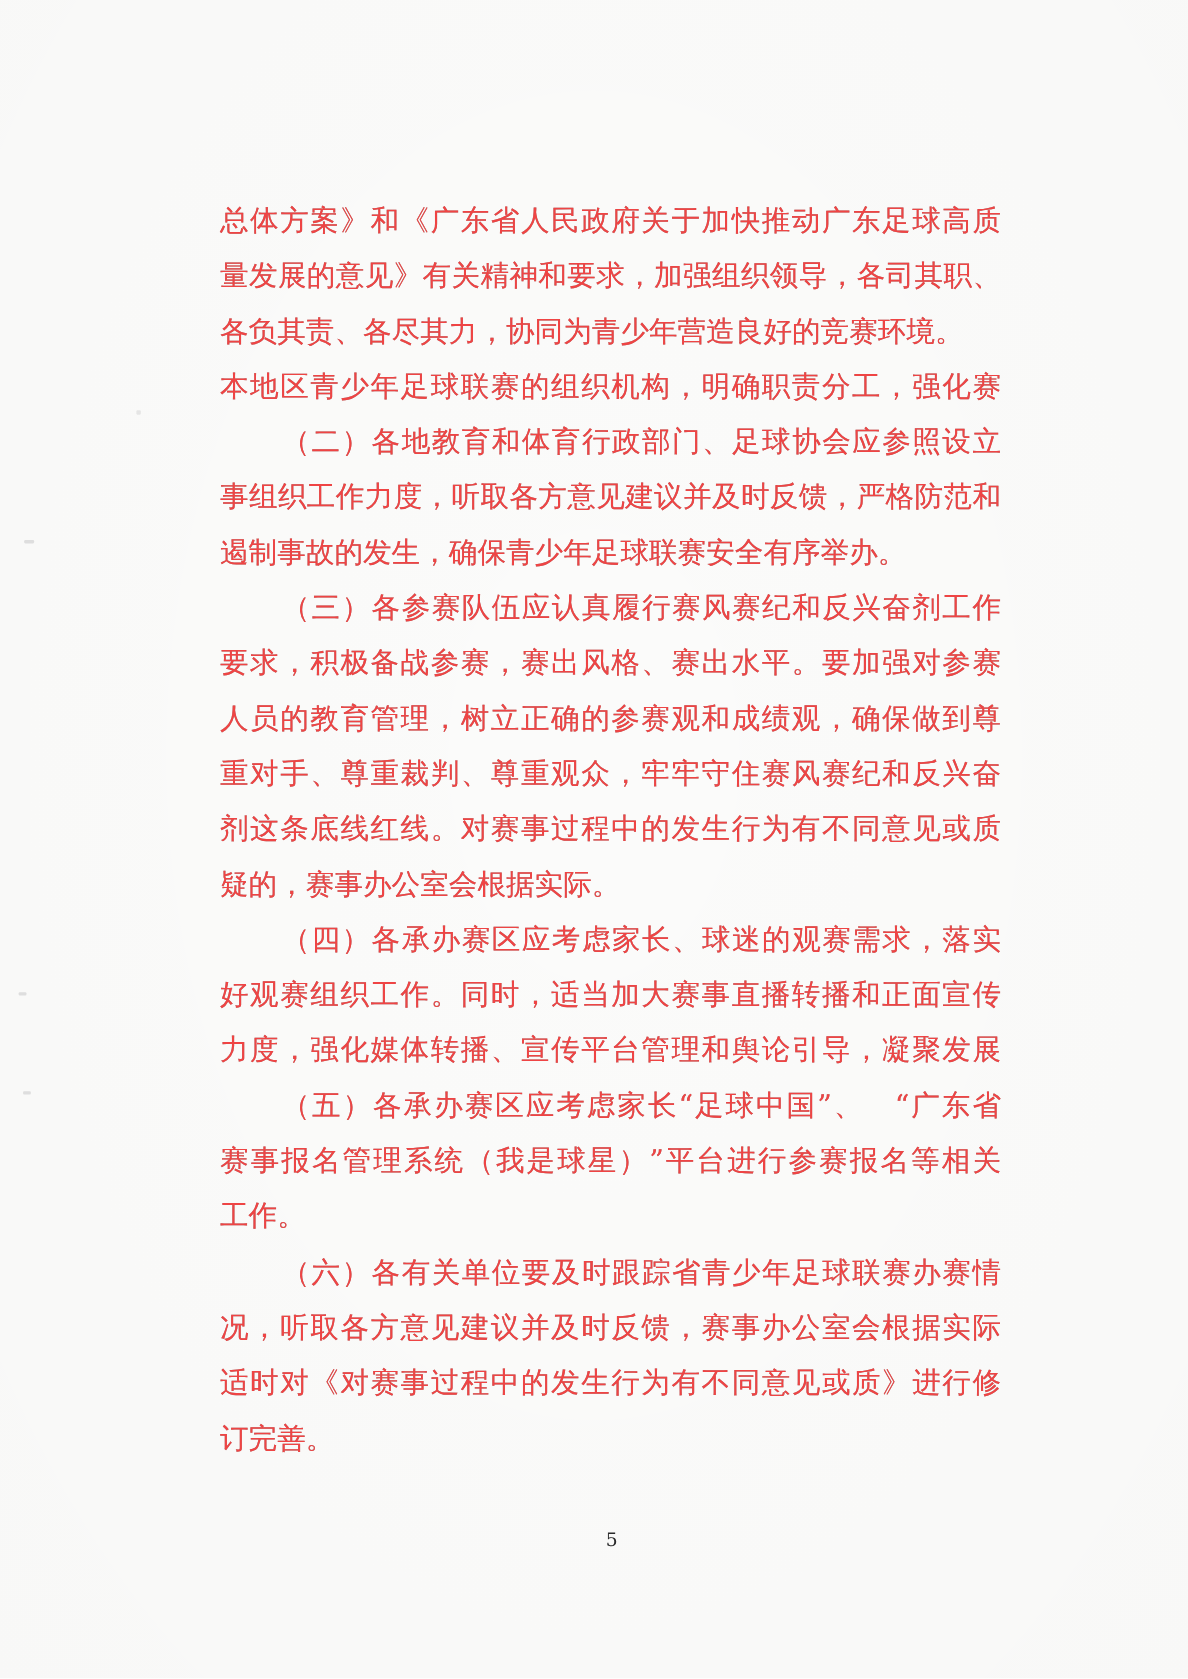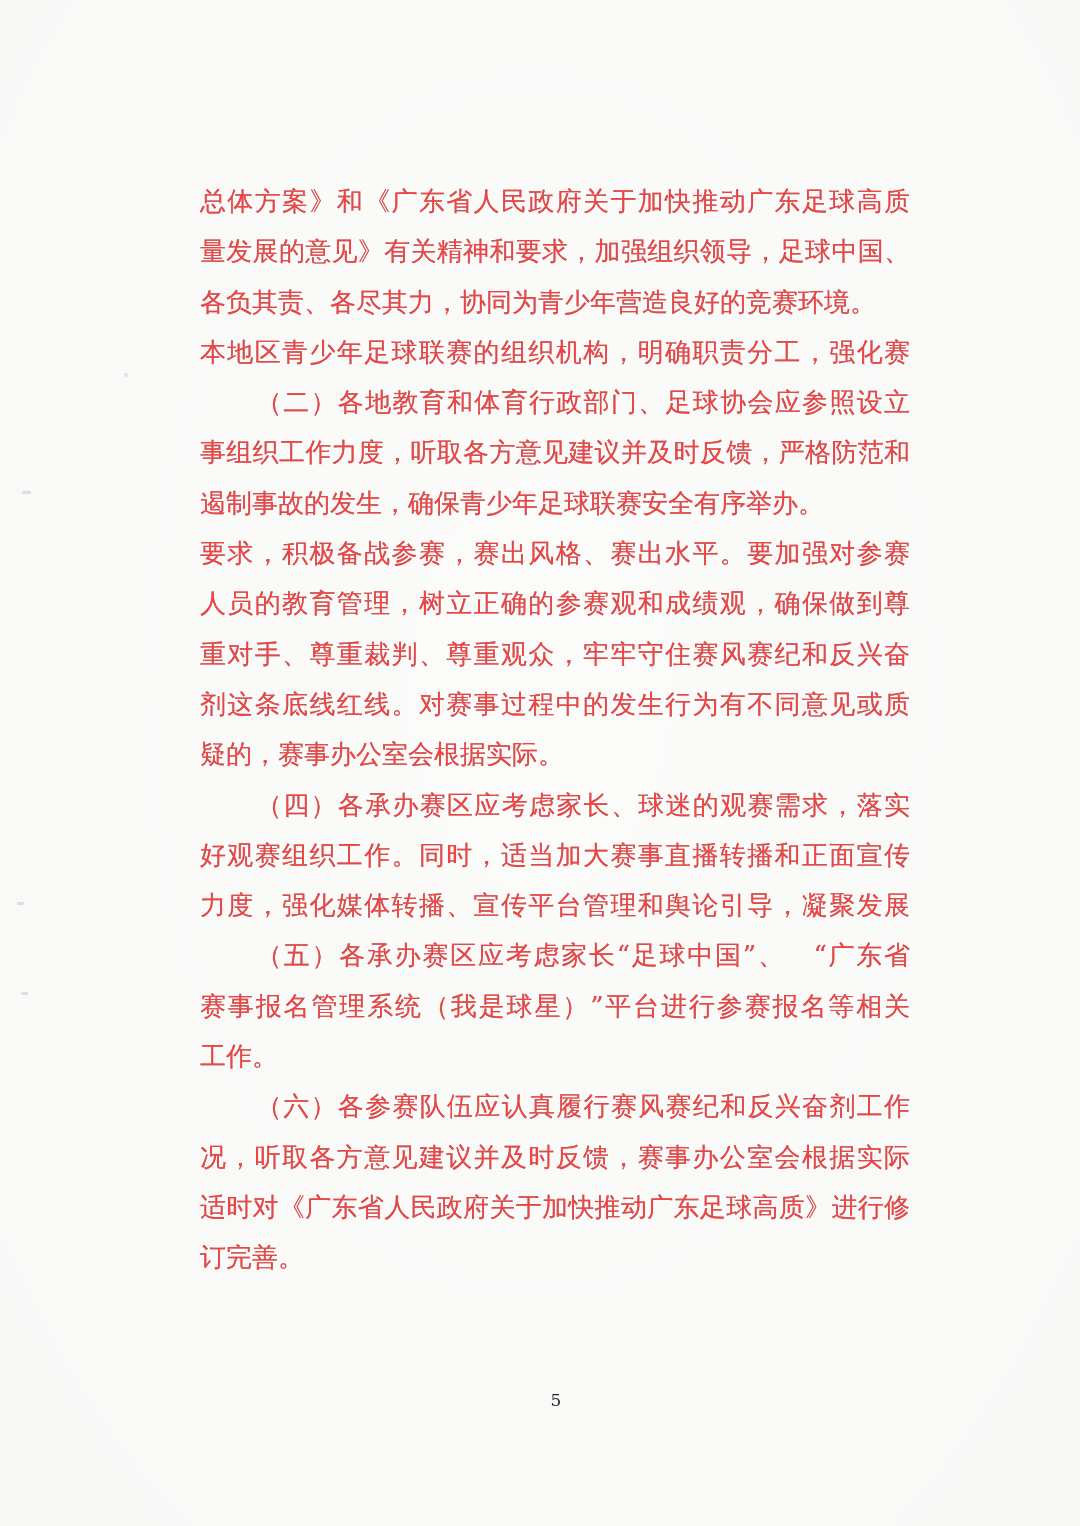--- a/index.html
+++ b/index.html
@@ -67,40 +67,41 @@
   .artifact.a3 { left: 21px; top: 992px; width: 7px; height: 3px; }
   .artifact.a4 { left: 124px; top: 373px; width: 4px; height: 4px; opacity: 0.4; }
 </style>
 </head>
 <body>
 
 <div class="page">
 
   <div class="text-block">
     <div class="line">总体方案》和《广东省人民政府关于加快推动广东足球高质</div>
-    <div class="line">量发展的意见》有关精神和要求，加强组织领导，足球中国、</div>
+    <div class="line">量发展的意见》有关精神和要求，加强组织领导，各司其职、</div>
     <div class="line end">各负其责、各尽其力，协同为青少年营造良好的竞赛环境。</div>
     <div class="line">本地区青少年足球联赛的组织机构，明确职责分工，强化赛</div>
     <div class="line indent">（二）各地教育和体育行政部门、足球协会应参照设立</div>
     <div class="line">事组织工作力度，听取各方意见建议并及时反馈，严格防范和</div>
     <div class="line end">遏制事故的发生，确保青少年足球联赛安全有序举办。</div>
+    <div class="line indent">（三）各参赛队伍应认真履行赛风赛纪和反兴奋剂工作</div>
     <div class="line">要求，积极备战参赛，赛出风格、赛出水平。要加强对参赛</div>
     <div class="line">人员的教育管理，树立正确的参赛观和成绩观，确保做到尊</div>
     <div class="line">重对手、尊重裁判、尊重观众，牢牢守住赛风赛纪和反兴奋</div>
     <div class="line">剂这条底线红线。对赛事过程中的发生行为有不同意见或质</div>
     <div class="line end">疑的，赛事办公室会根据实际。</div>
     <div class="line indent">（四）各承办赛区应考虑家长、球迷的观赛需求，落实</div>
     <div class="line">好观赛组织工作。同时，适当加大赛事直播转播和正面宣传</div>
     <div class="line">力度，强化媒体转播、宣传平台管理和舆论引导，凝聚发展</div>
     <div class="line indent">（五）各承办赛区应考虑家长“足球中国”、　“广东省</div>
     <div class="line">赛事报名管理系统（我是球星）”平台进行参赛报名等相关</div>
     <div class="line end">工作。</div>
-    <div class="line indent">（六）各参赛队伍应认真履行赛风赛纪和反兴奋剂工作</div>
+    <div class="line indent">（六）各有关单位要及时跟踪省青少年足球联赛办赛情</div>
     <div class="line">况，听取各方意见建议并及时反馈，赛事办公室会根据实际</div>
-    <div class="line">适时对《广东省人民政府关于加快推动广东足球高质》进行修</div>
+    <div class="line">适时对《对赛事过程中的发生行为有不同意见或质》进行修</div>
     <div class="line end">订完善。</div>
   </div>
 
   <div class="page-number">5</div>
 
   <div class="artifact a1"></div>
   <div class="artifact a2"></div>
   <div class="artifact a3"></div>
   <div class="artifact a4"></div>
 

